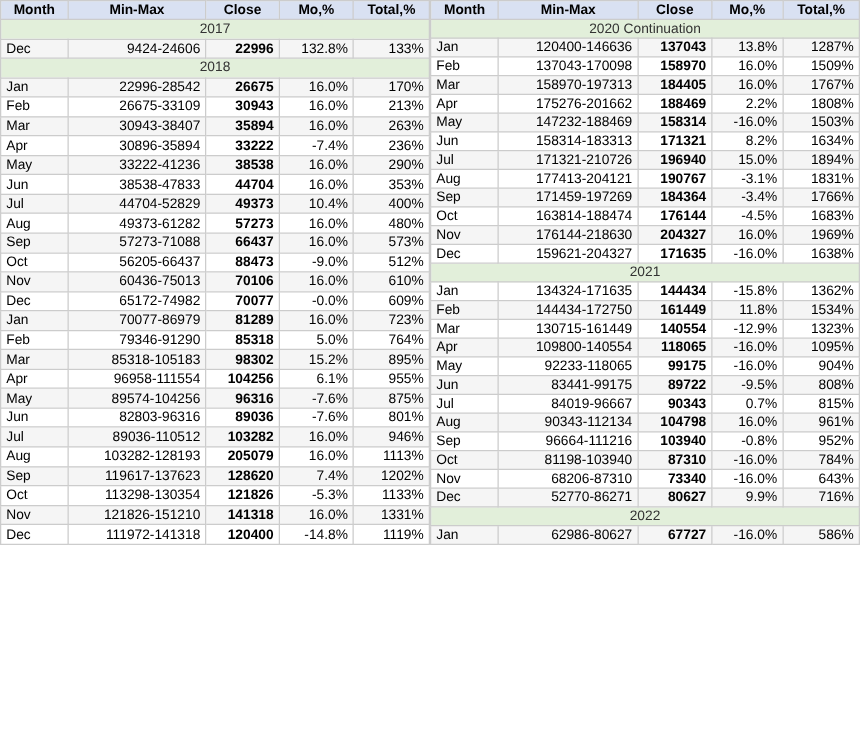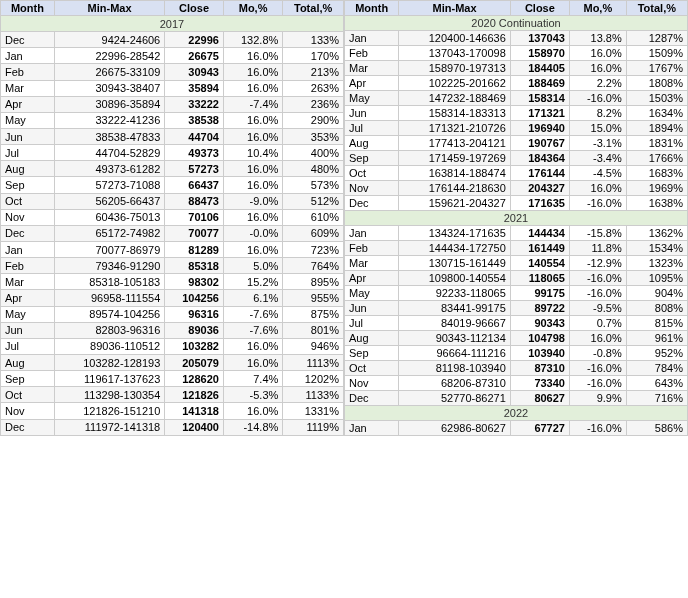--- a/index.html
+++ b/index.html
@@ -69,20 +69,23 @@
         <tr class="year-header">
           <td colspan="5">2017</td>
         </tr>
         <tr class="data-row">
           <td class="month-cell">Dec</td>
           <td>9424-24606</td>
           <td class="close-cell">22996</td>
           <td>132.8%</td>
           <td>133%</td>
         </tr>
+        <tr class="year-header">
+          <td colspan="5">2018</td>
+        </tr>
         <tr class="data-row">
           <td class="month-cell">Jan</td>
           <td>22996-28542</td>
           <td class="close-cell">26675</td>
           <td>16.0%</td>
           <td>170%</td>
         </tr>
         <tr class="data-row">
           <td class="month-cell">Feb</td>
           <td>26675-33109</td>
@@ -277,21 +280,21 @@
         </tr>
         <tr class="data-row">
           <td class="month-cell">Mar</td>
           <td>158970-197313</td>
           <td class="close-cell">184405</td>
           <td>16.0%</td>
           <td>1767%</td>
         </tr>
         <tr class="data-row">
           <td class="month-cell">Apr</td>
-          <td>102225-201662</td>
+          <td>175276-201662</td>
           <td class="close-cell">188469</td>
           <td>2.2%</td>
           <td>1808%</td>
         </tr>
         <tr class="data-row">
           <td class="month-cell">May</td>
           <td>147232-188469</td>
           <td class="close-cell">158314</td>
           <td>-16.0%</td>
           <td>1503%</td>

